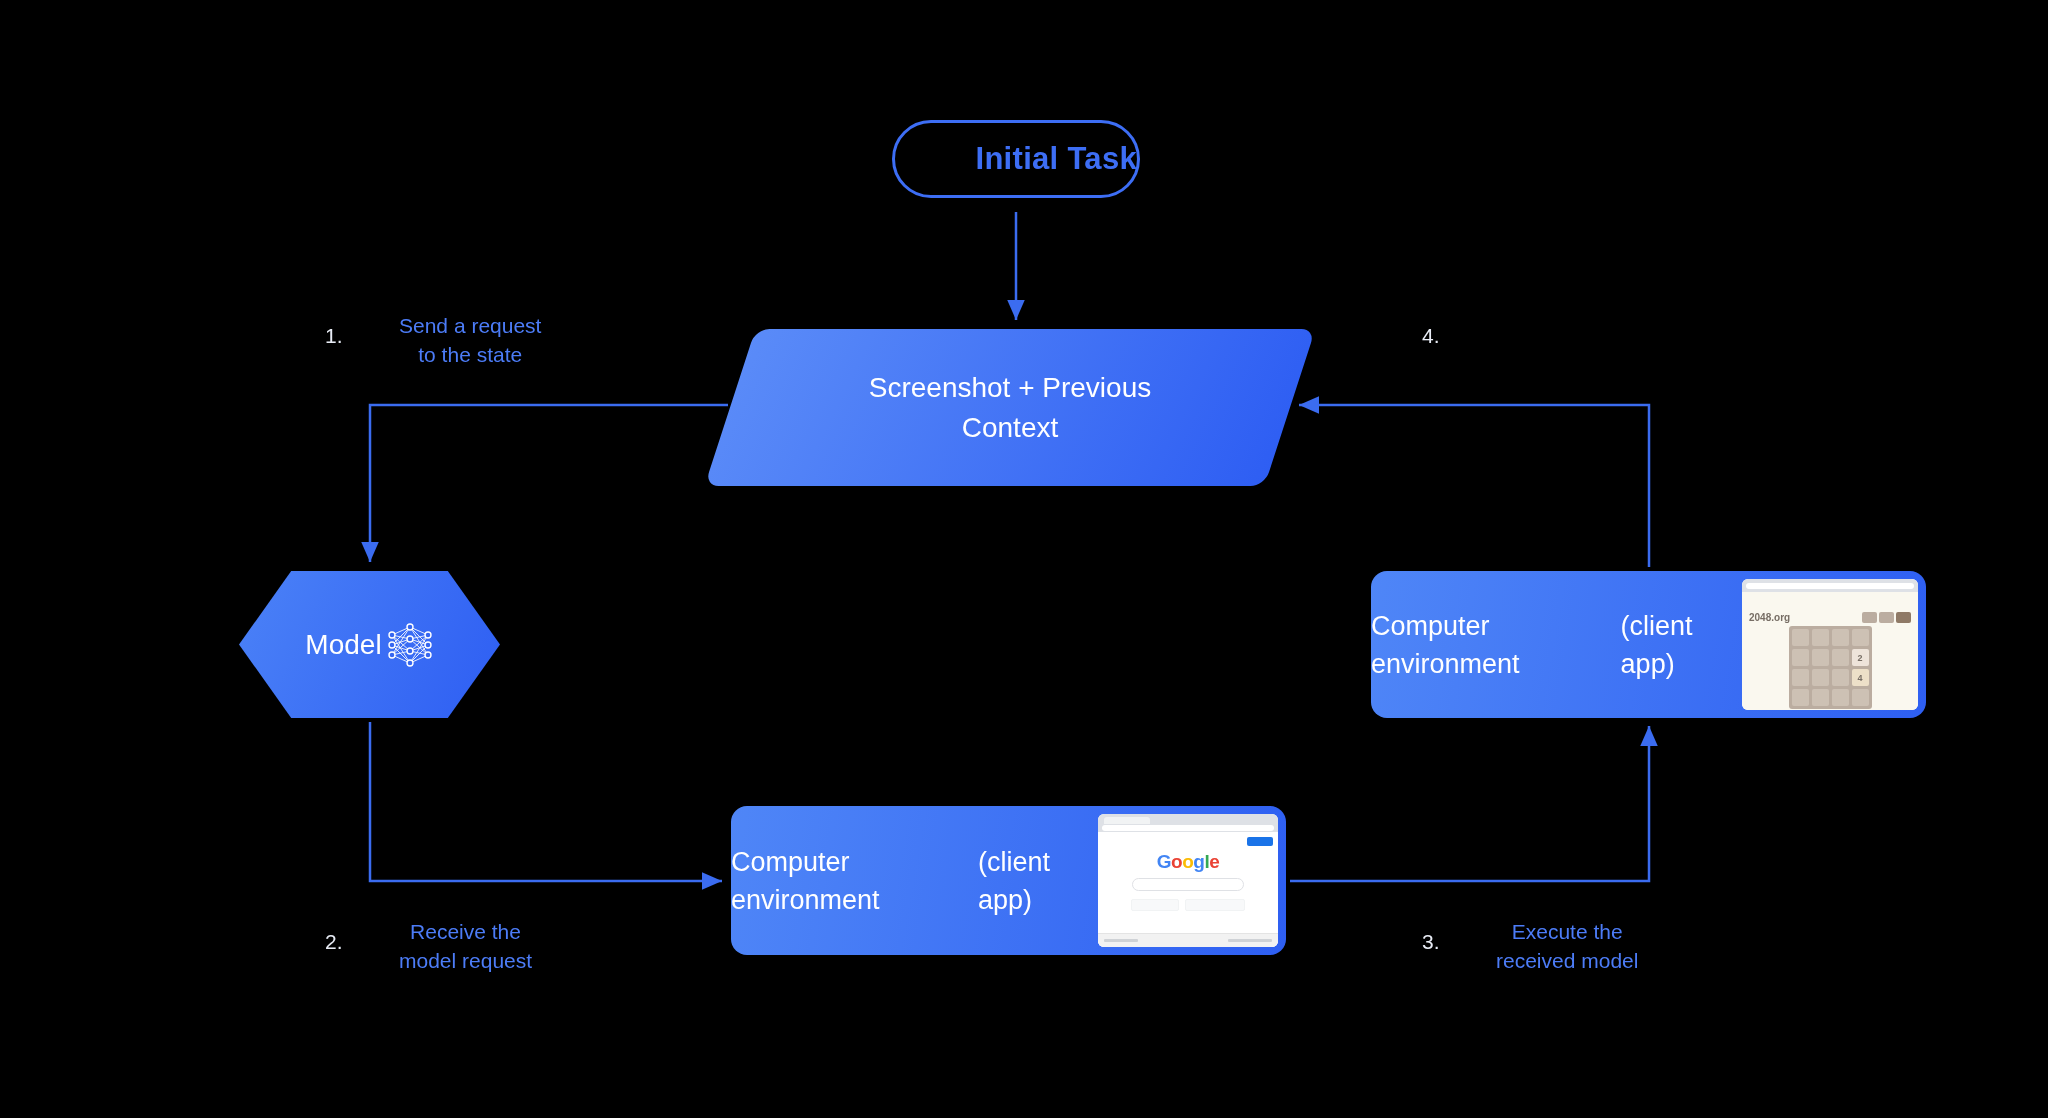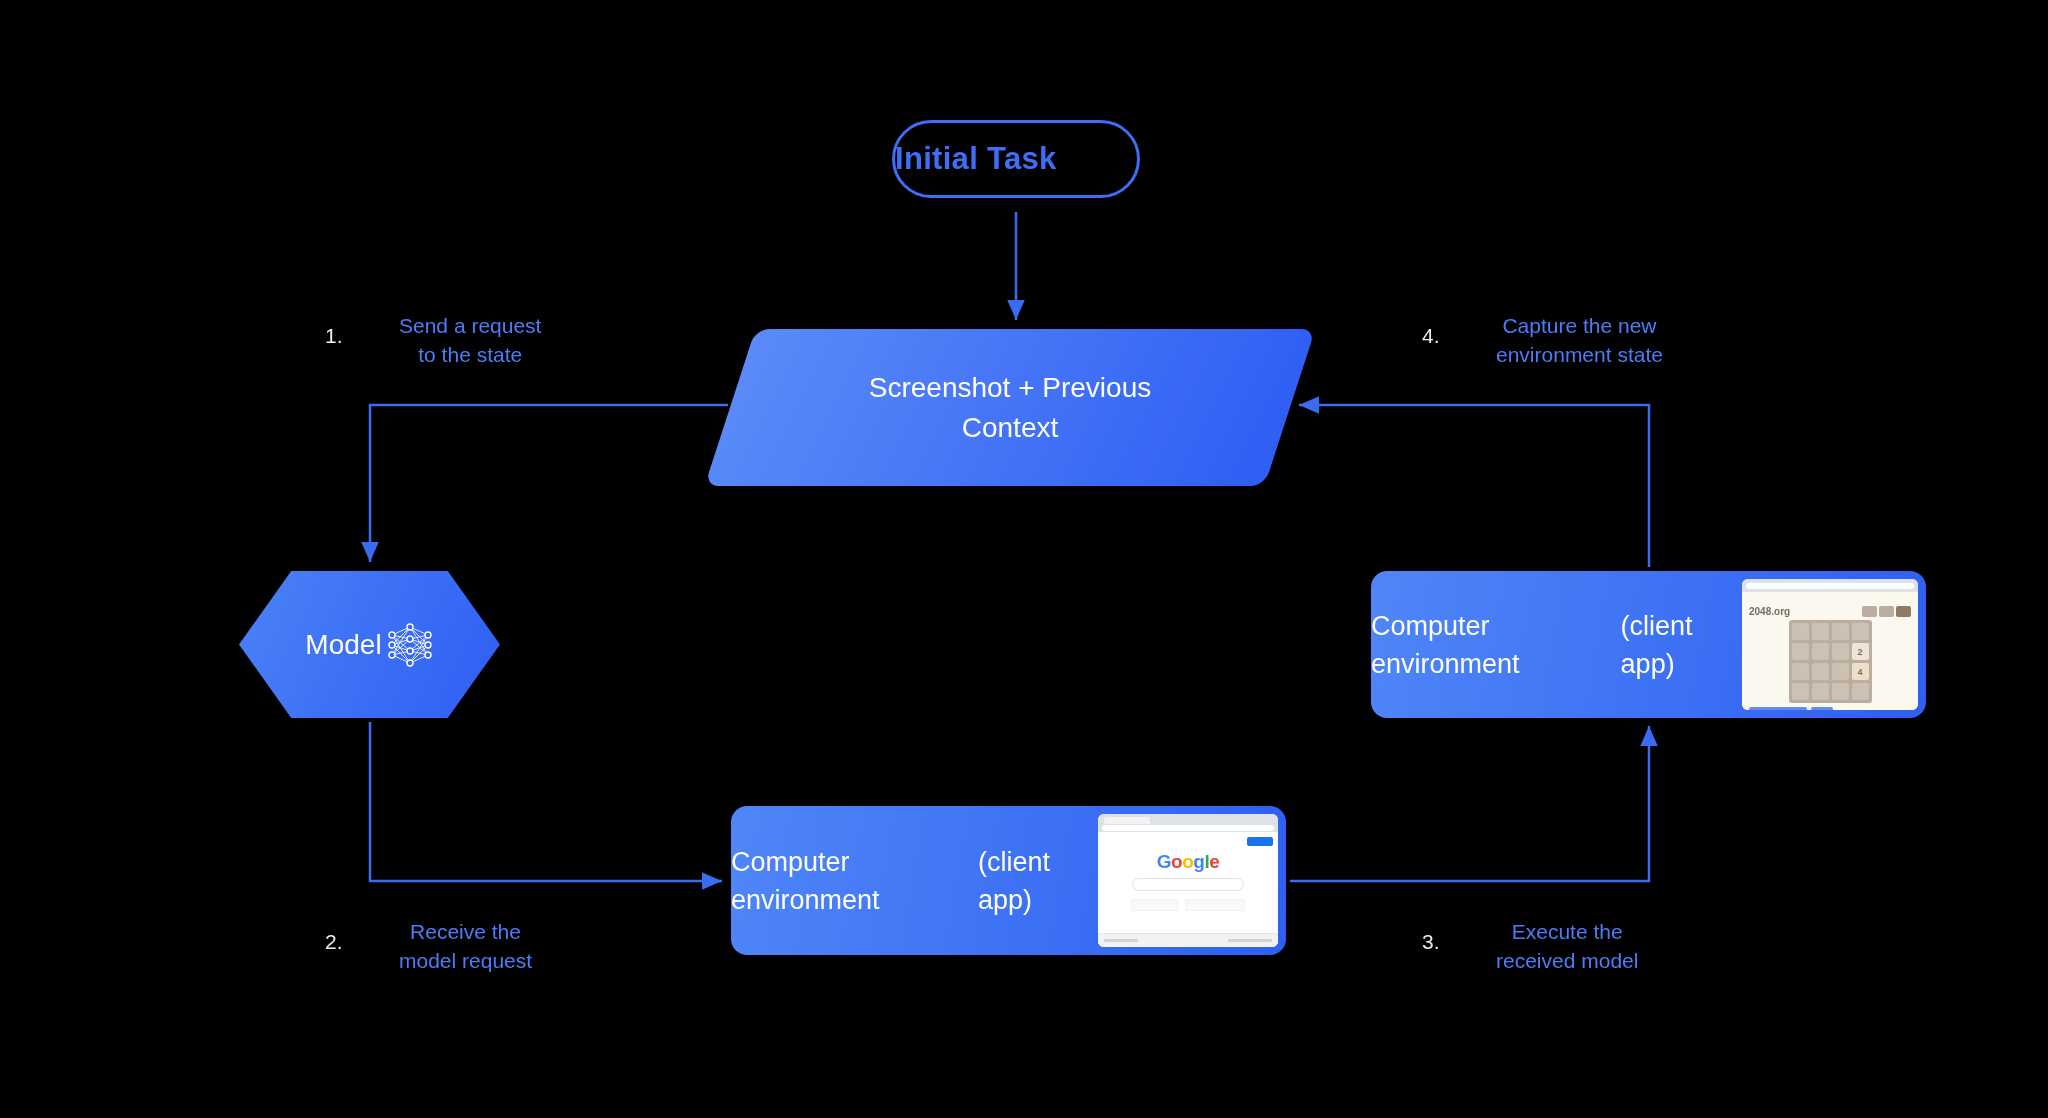--- a/index.html
+++ b/index.html
@@ -7,21 +7,21 @@
     position:relative;width:2048px;height:1118px;background:#000;overflow:hidden;
     font-family:"Liberation Sans",sans-serif;
   }
   
   .arrows{position:absolute;left:0;top:0;width:2048px;height:1118px;pointer-events:none;}
 
   
   .pill{
     position:absolute;left:892px;top:120px;width:248px;height:78px;
     border:3px solid #3d6ef5;border-radius:44px;
-    display:flex;align-items:center;justify-content:flex-start;
+    display:flex;align-items:center;justify-content:flex-end;
     color:#3d6ef5;font-size:31px;font-weight:bold;letter-spacing:.3px;
     box-sizing:border-box;
   }
 
   
   .para{
     position:absolute;left:730px;top:329px;width:560px;height:157px;
     transform:skewX(-18deg);border-radius:14px;
     background:linear-gradient(100deg,#5a8bf8 0%,#2e5ef3 100%);
   }
@@ -72,21 +72,21 @@
   .g-search{width:112px;height:13px;margin:7px auto 0;border:1px solid #dfe1e5;border-radius:8px;box-sizing:border-box;}
   .g-btns{display:flex;justify-content:center;gap:6px;margin-top:8px;}
   .g-btn1{width:46px;height:10px;background:#f8f9fa;border:1px solid #f1f3f4;border-radius:2px;}
   .g-btn2{width:58px;height:10px;background:#f8f9fa;border:1px solid #f1f3f4;border-radius:2px;}
   .g-footer{position:absolute;bottom:0;left:0;right:0;height:13px;background:#f2f2f2;border-top:1px solid #e4e4e4;}
   .g-f1{position:absolute;left:6px;top:5px;width:34px;height:3px;background:#cfd2d6;border-radius:1px;}
   .g-f2{position:absolute;right:6px;top:5px;width:44px;height:3px;background:#cfd2d6;border-radius:1px;}
 
   .t-chrome{height:13px;background:#dee1e6;position:relative;}
   .t-addr{position:absolute;left:4px;top:4px;right:4px;height:6px;background:#fff;border-radius:3px;}
-  .t-page{height:118px;background:#faf8ef;padding:14px 7px;box-sizing:border-box;}
+  .t-page{height:118px;background:#faf8ef;padding:20px 7px;box-sizing:border-box;}
   .t-head{display:flex;align-items:center;}
   .t-title{font-size:10px;font-weight:bold;color:#776e65;flex:1;}
   .t-score{width:15px;height:11px;background:#bbada0;border-radius:2px;margin-left:2px;}
   .t-score.dark{background:#8f7a66;}
   .t-gridwrap{width:83px;margin:3px auto 0;background:#bbada0;border-radius:3px;padding:3px;box-sizing:border-box;}
   .t-grid{display:grid;grid-template-columns:repeat(4,17px);grid-auto-rows:17px;gap:3px;}
   .t-cell{background:#cdc1b4;border-radius:2px;display:flex;align-items:center;justify-content:center;
           font-size:9px;font-weight:bold;color:#776e65;}
   .t-cell.v2{background:#eee4da;}
   .t-cell.v4{background:#ede0c8;}
@@ -272,19 +272,15 @@
   <div class="step step3">
     <span class="step-num">3.</span>
     <div class="step-label">
       <div>Execute the</div>
       <div>received model</div>
     </div>
   </div>
 
   <div class="step step4">
     <span class="step-num">4.</span>
-    <div class="step-label">
-      <div>Capture the new</div>
-      <div>environment state</div>
-    </div>
   </div>
 
 </div>
 
 </body></html>

